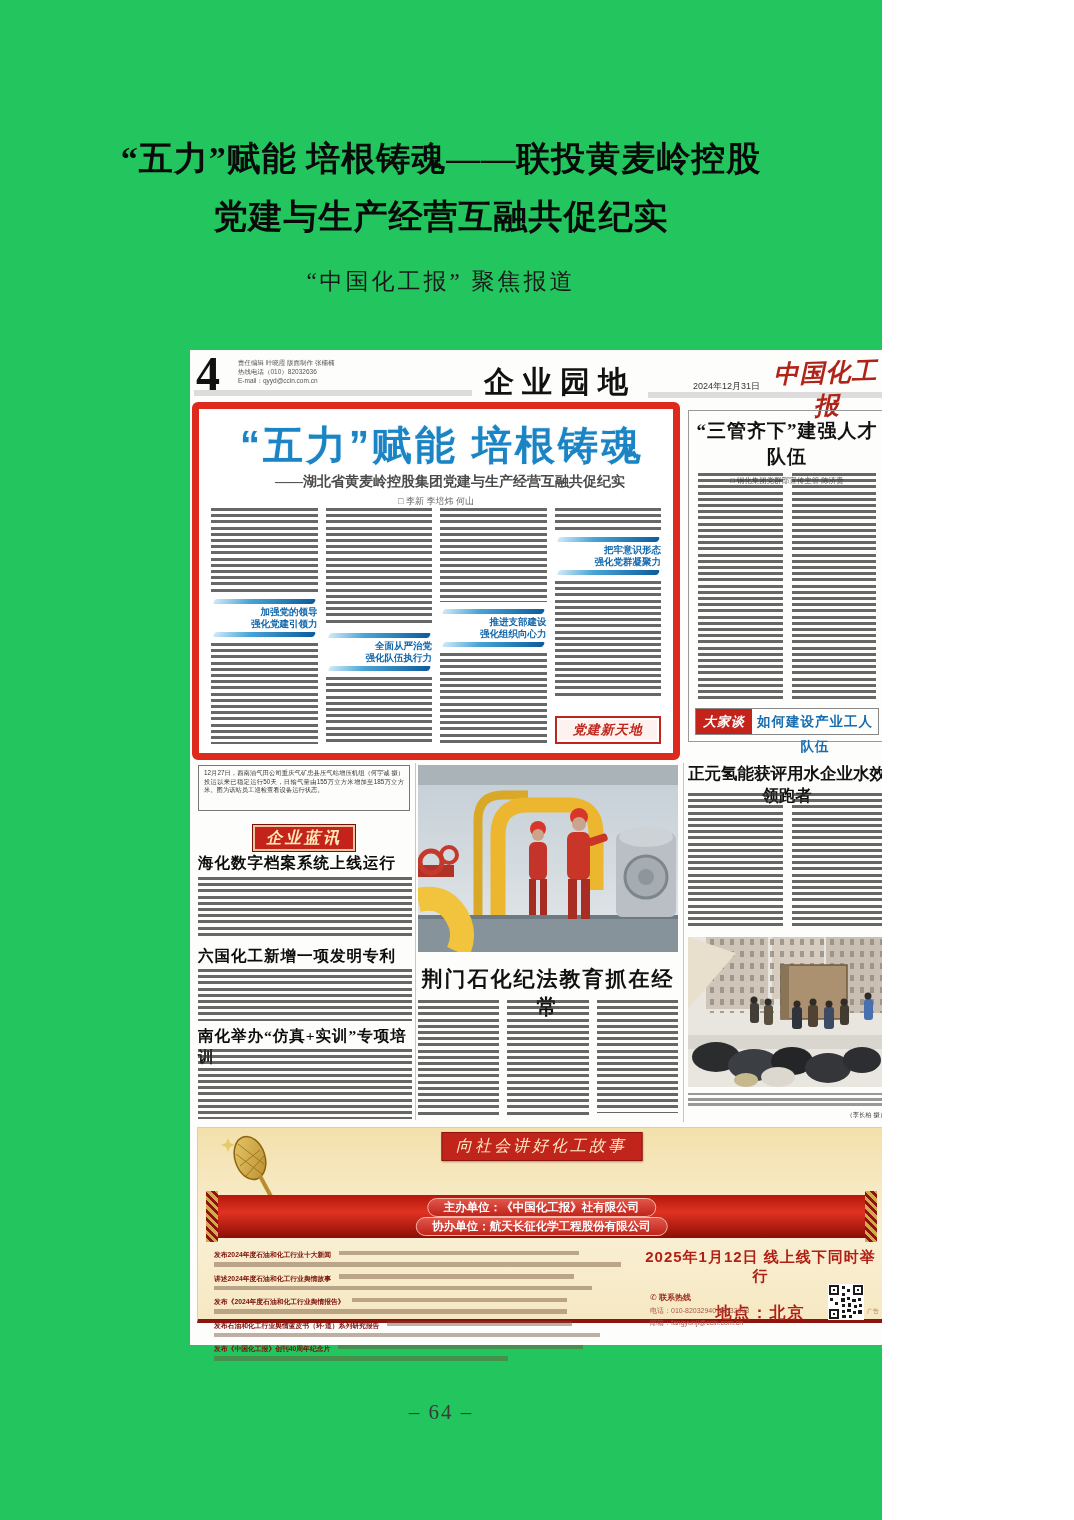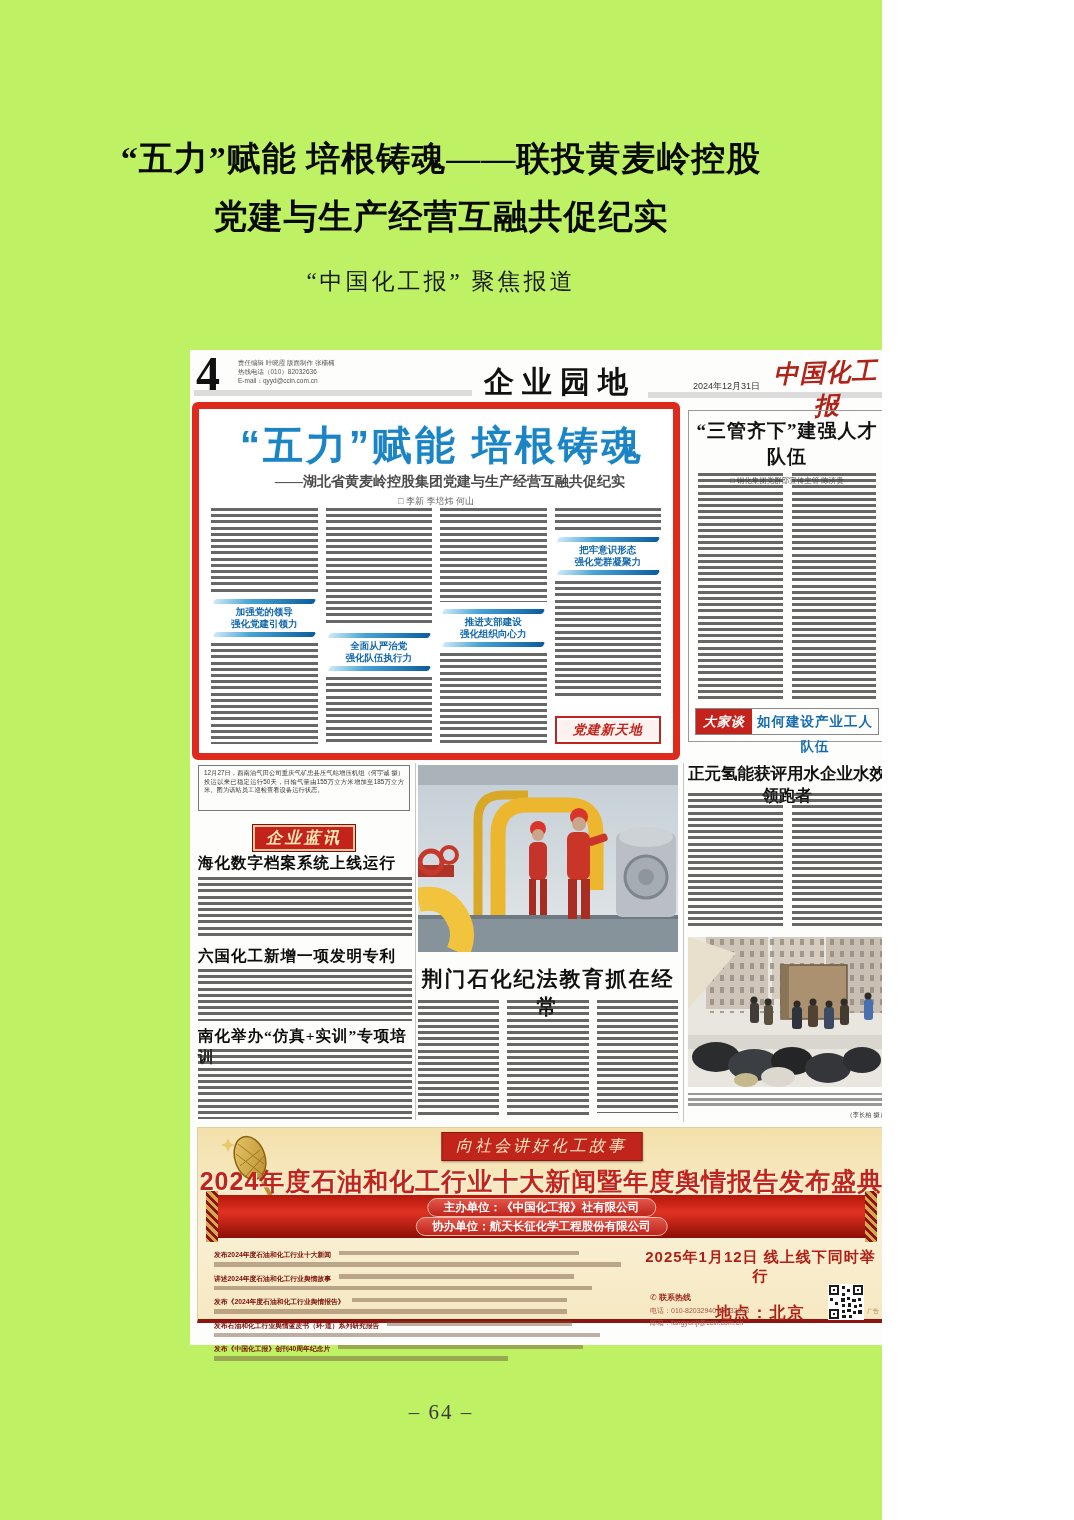--- a/index.html
+++ b/index.html
@@ -1,16 +1,16 @@
 <!DOCTYPE html>
 <html><head>
 <meta charset="utf-8">
 <style>
   html,body{margin:0;padding:0;background:#ffffff;}
-  #page{position:relative;width:882px;height:1520px;background:#bef264;overflow:hidden;
+  #page{position:relative;width:882px;height:1520px;background:#22c55e;overflow:hidden;
         font-family:"Liberation Sans","DejaVu Sans",sans-serif;color:#111;}
   .abs{position:absolute;}
   .serif{font-family:"Liberation Serif","DejaVu Serif",serif;}
   
   .sim{background-image:repeating-linear-gradient(to bottom,rgba(45,45,45,.72) 0 3px,transparent 3px 6.2px);}
   .sim-l{background-image:repeating-linear-gradient(to bottom,rgba(70,70,70,.55) 0 2.5px,transparent 2.5px 5.2px);}
   
   #doc-title{top:130px;left:0;width:100%;text-align:center;font-weight:bold;font-size:34px;
              line-height:58px;color:#0a0a0a;letter-spacing:1px;}
   #doc-subtitle{top:266px;left:0;width:100%;text-align:center;font-size:23px;color:#1a1a1a;letter-spacing:3px;}
@@ -26,21 +26,21 @@
   
   #hl{left:2px;top:52px;width:488px;height:358px;border:7px solid #dd2a1c;border-radius:6px;
       background:#fff;box-sizing:border-box;}
   .hl-head{margin-top:9px;text-align:center;font-size:40px;font-weight:900;color:#1b84c4;letter-spacing:3px;
            text-shadow:2px 2px 0 #fff,0 0 2px rgba(27,132,196,.35);padding-left:12px;}
   .hl-deck{text-align:center;font-size:14px;font-weight:bold;color:#4a4a4a;padding-left:28px;}
   .hl-byline{margin-top:4px;text-align:center;font-size:9px;color:#666;}
   .hl-cols{position:absolute;left:12px;right:12px;top:99px;bottom:9px;display:flex;gap:8px;}
   .col{flex:1;display:flex;flex-direction:column;min-width:0;}
   .grow{flex:1;}
-  .bluehead{margin:4px 0;text-align:center;}
+  .bluehead{margin:4px 0;text-align:right;}
   .bluehead .t{font-size:9.5px;line-height:12px;font-weight:bold;color:#0f66ab;display:block;}
   .bar{height:4.5px;border-radius:2px;margin:2.5px 3px;transform:skewX(-25deg);
        background:linear-gradient(90deg,#cfe9f7,#49a5d6 35%,#0b5c9d);}
   .hl-badge{margin-top:auto;border:2px solid #c0241b;box-shadow:inset 0 0 0 2px #fff;background:#fdf2ef;
             color:#c0241b;text-align:center;font-style:italic;font-weight:bold;font-size:13px;
             padding:3px 0;letter-spacing:1px;}
   
   .vrule{position:absolute;width:1px;background:#c6c6c6;}
   
   #cap-box{left:8px;top:415px;width:212px;height:46px;border:1px solid #777;box-sizing:border-box;
@@ -306,21 +306,20 @@
               <stop offset="1" stop-color="#b98d2f"></stop>
             </linearGradient>
           </defs>
         <ellipse cx="34" cy="28" rx="15" ry="22" fill="url(#gold)" stroke="#8a6210" stroke-width="1.5" transform="rotate(-18 34 28)"></ellipse>
         <path d="M22,14 L48,34 M20,24 L46,44 M24,36 L44,20 M30,46 L48,26" stroke="#8a6210" stroke-width="1" opacity="0.7"></path>
         <path d="M44,46 L58,72" stroke="#b98d2f" stroke-width="4"></path>
         <ellipse cx="58" cy="74" rx="10" ry="3.5" fill="#c9a348"></ellipse>
         <polygon points="12,8 14,13 19,15 14,17 12,22 10,17 5,15 10,13" fill="#e8c96a"></polygon>
       </svg>
       <div class="abs serif" id="slogan">向社会讲好化工故事</div>
-      <div class="abs" id="btitle">2024年度石油和化工行业十大新闻暨年度舆情报告发布盛典</div>
       <div class="abs" id="ribbon"></div>
       <div class="pill" style="top:70px;">主办单位：《中国化工报》社有限公司</div>
       <div class="pill" style="top:89px;">协办单位：航天长征化学工程股份有限公司</div>
       <div class="abs" id="bleft">
         <div class="bp">
           <span class="lead">发布2024年度石油和化工行业十大新闻</span>
           <span class="rest" style="width:240px;"></span>
           <div class="l2" style="width:97%;"></div>
         </div>
         <div class="bp">

